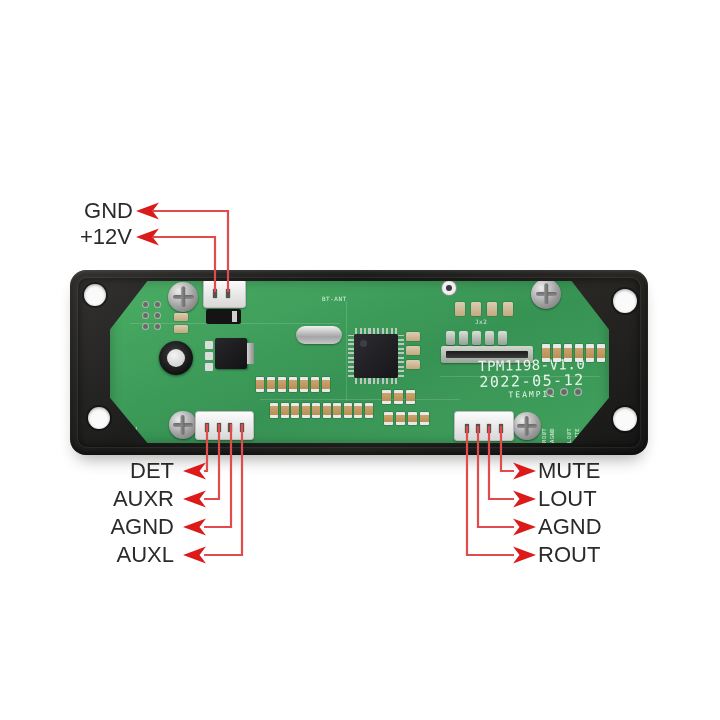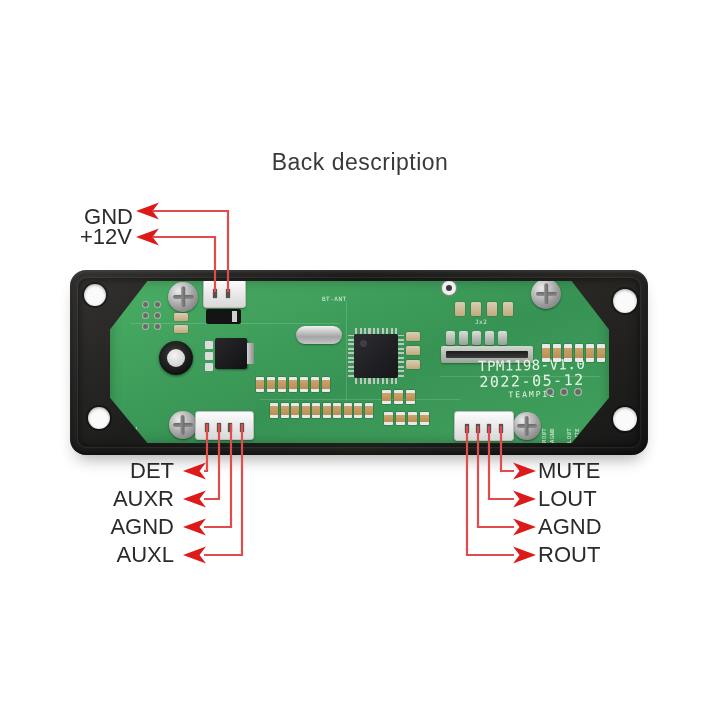--- a/index.html
+++ b/index.html
@@ -87,23 +87,22 @@
   .vsilk{position:absolute;font:5.5px "DejaVu Sans Mono",monospace;color:rgba(255,255,255,.85);
         transform:rotate(-90deg);transform-origin:0 0;white-space:nowrap;letter-spacing:.4px;}
 
   .ann{position:absolute;left:0;top:0;pointer-events:none;}
 </style>
 </head>
 <body>
 
 <div class="stage">
 
-  <h1 class="title">Back description</h1>
-
-  <div class="l lr" style="right:587px;top:204px;">GND</div>
+
+  <div class="l lr" style="right:587px;top:198px;">GND</div>
   <div class="l lr" style="right:588px;top:224px;">+12V</div>
 
   <div class="l lr" style="right:546px;top:458px;">DET</div>
   <div class="l lr" style="right:546px;top:486px;">AUXR</div>
   <div class="l lr" style="right:546px;top:514px;">AGND</div>
   <div class="l lr" style="right:546px;top:542px;">AUXL</div>
 
   <div class="l" style="left:538px;top:458px;">MUTE</div>
   <div class="l" style="left:538px;top:486px;">LOUT</div>
   <div class="l" style="left:538px;top:514px;">AGND</div>

